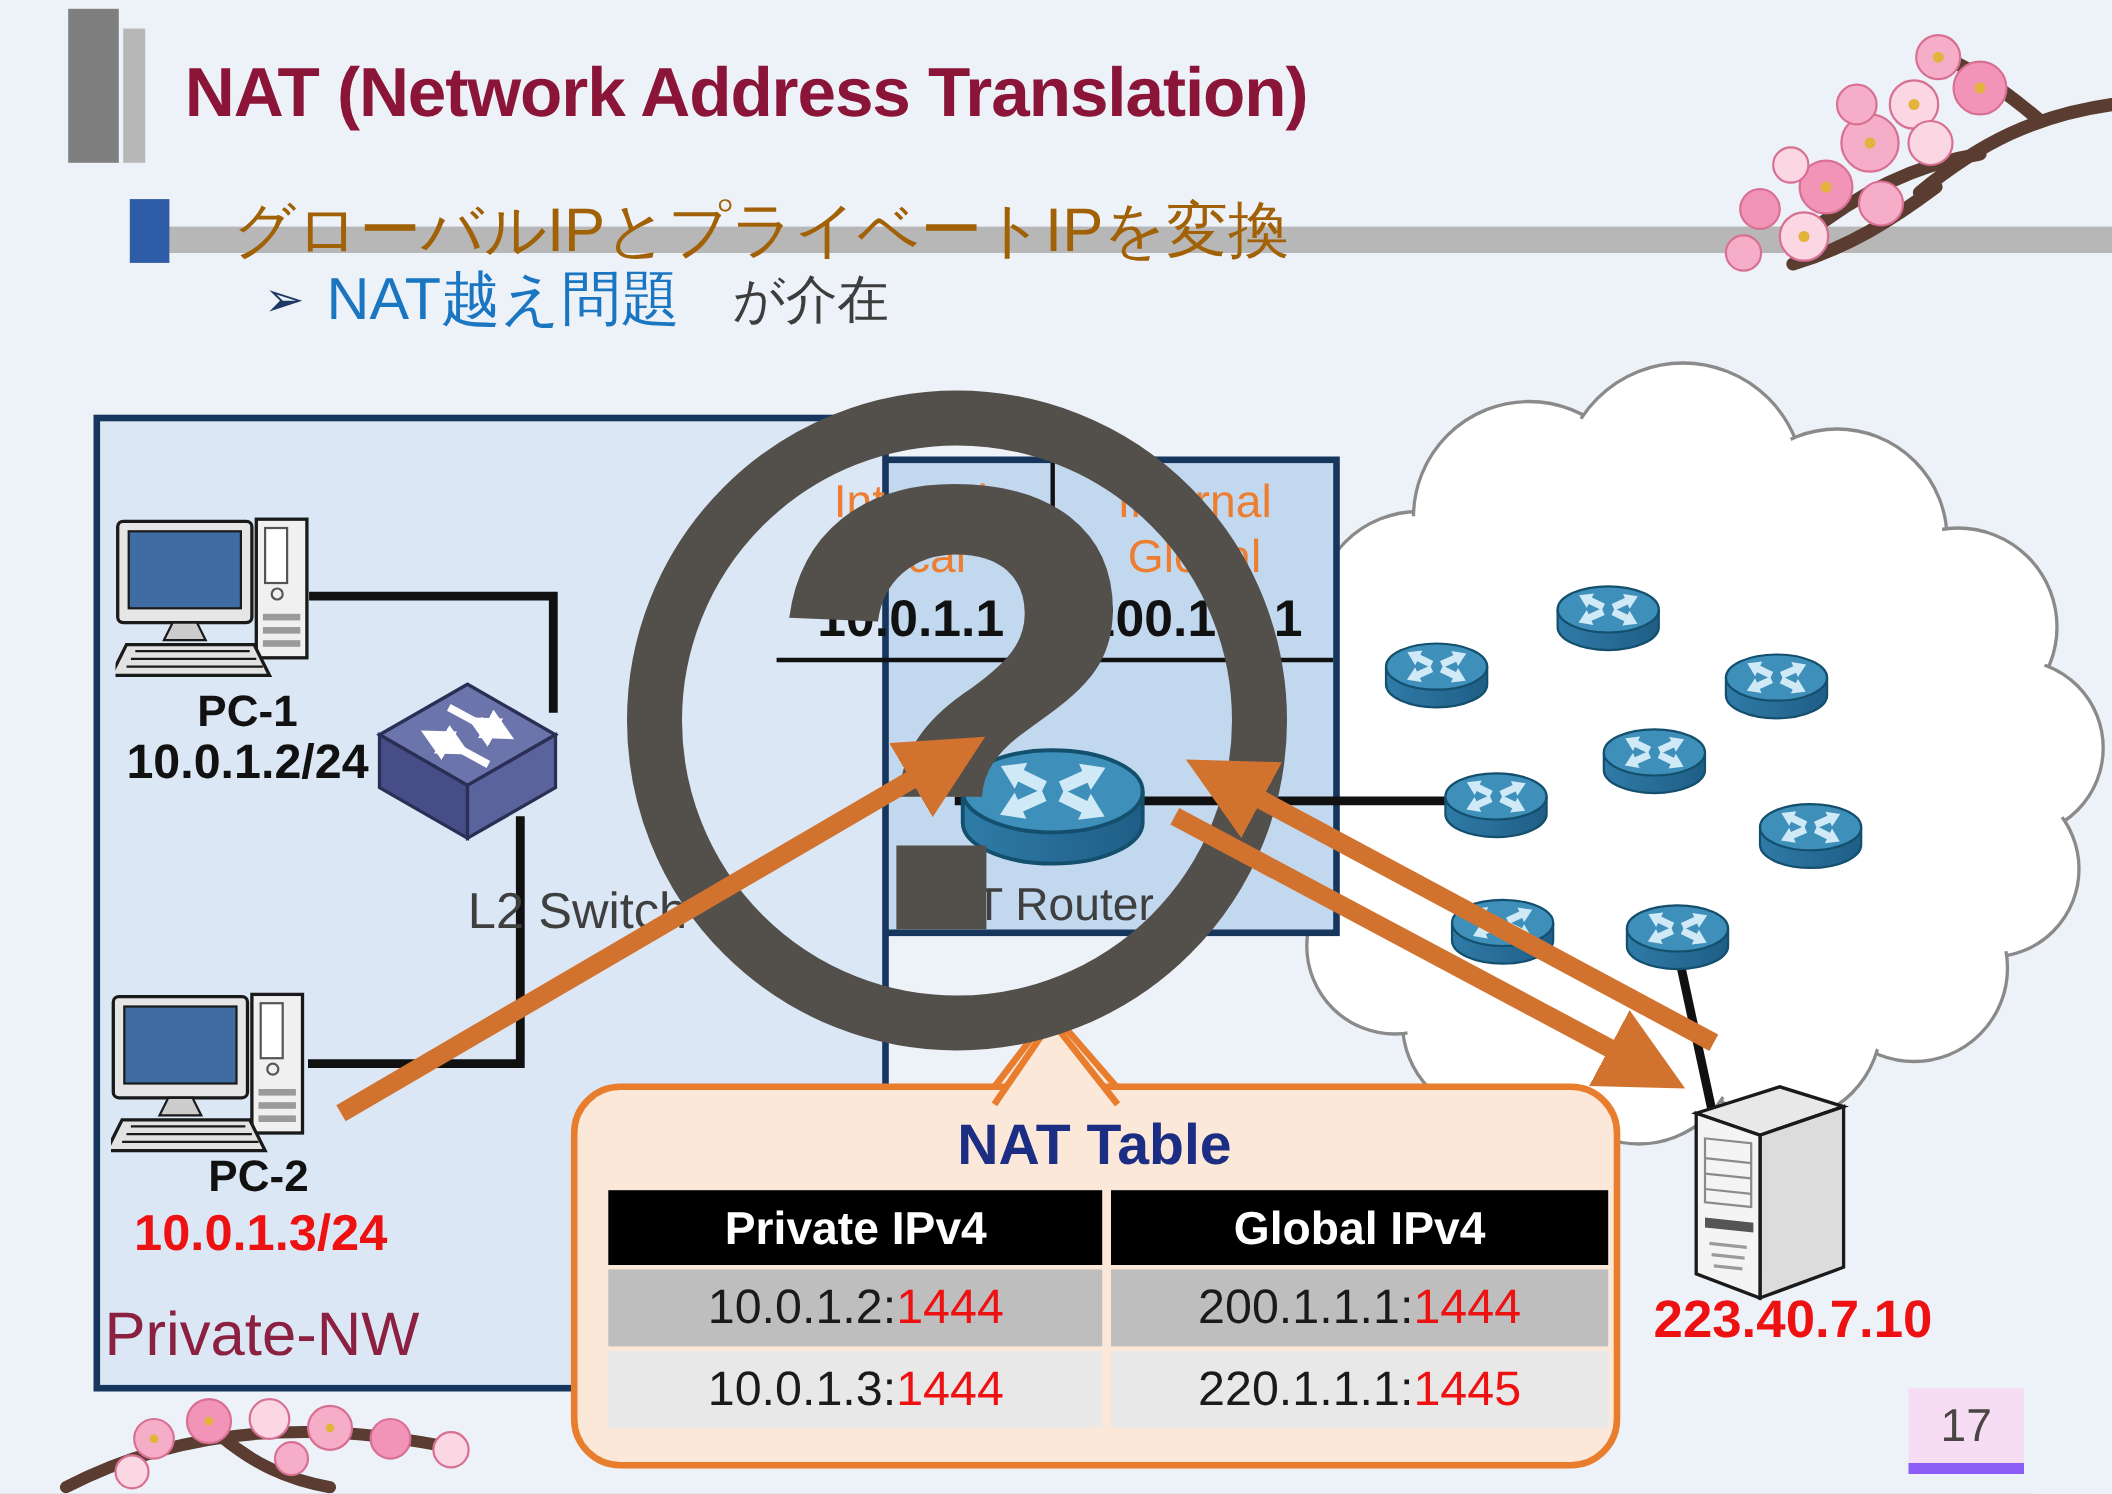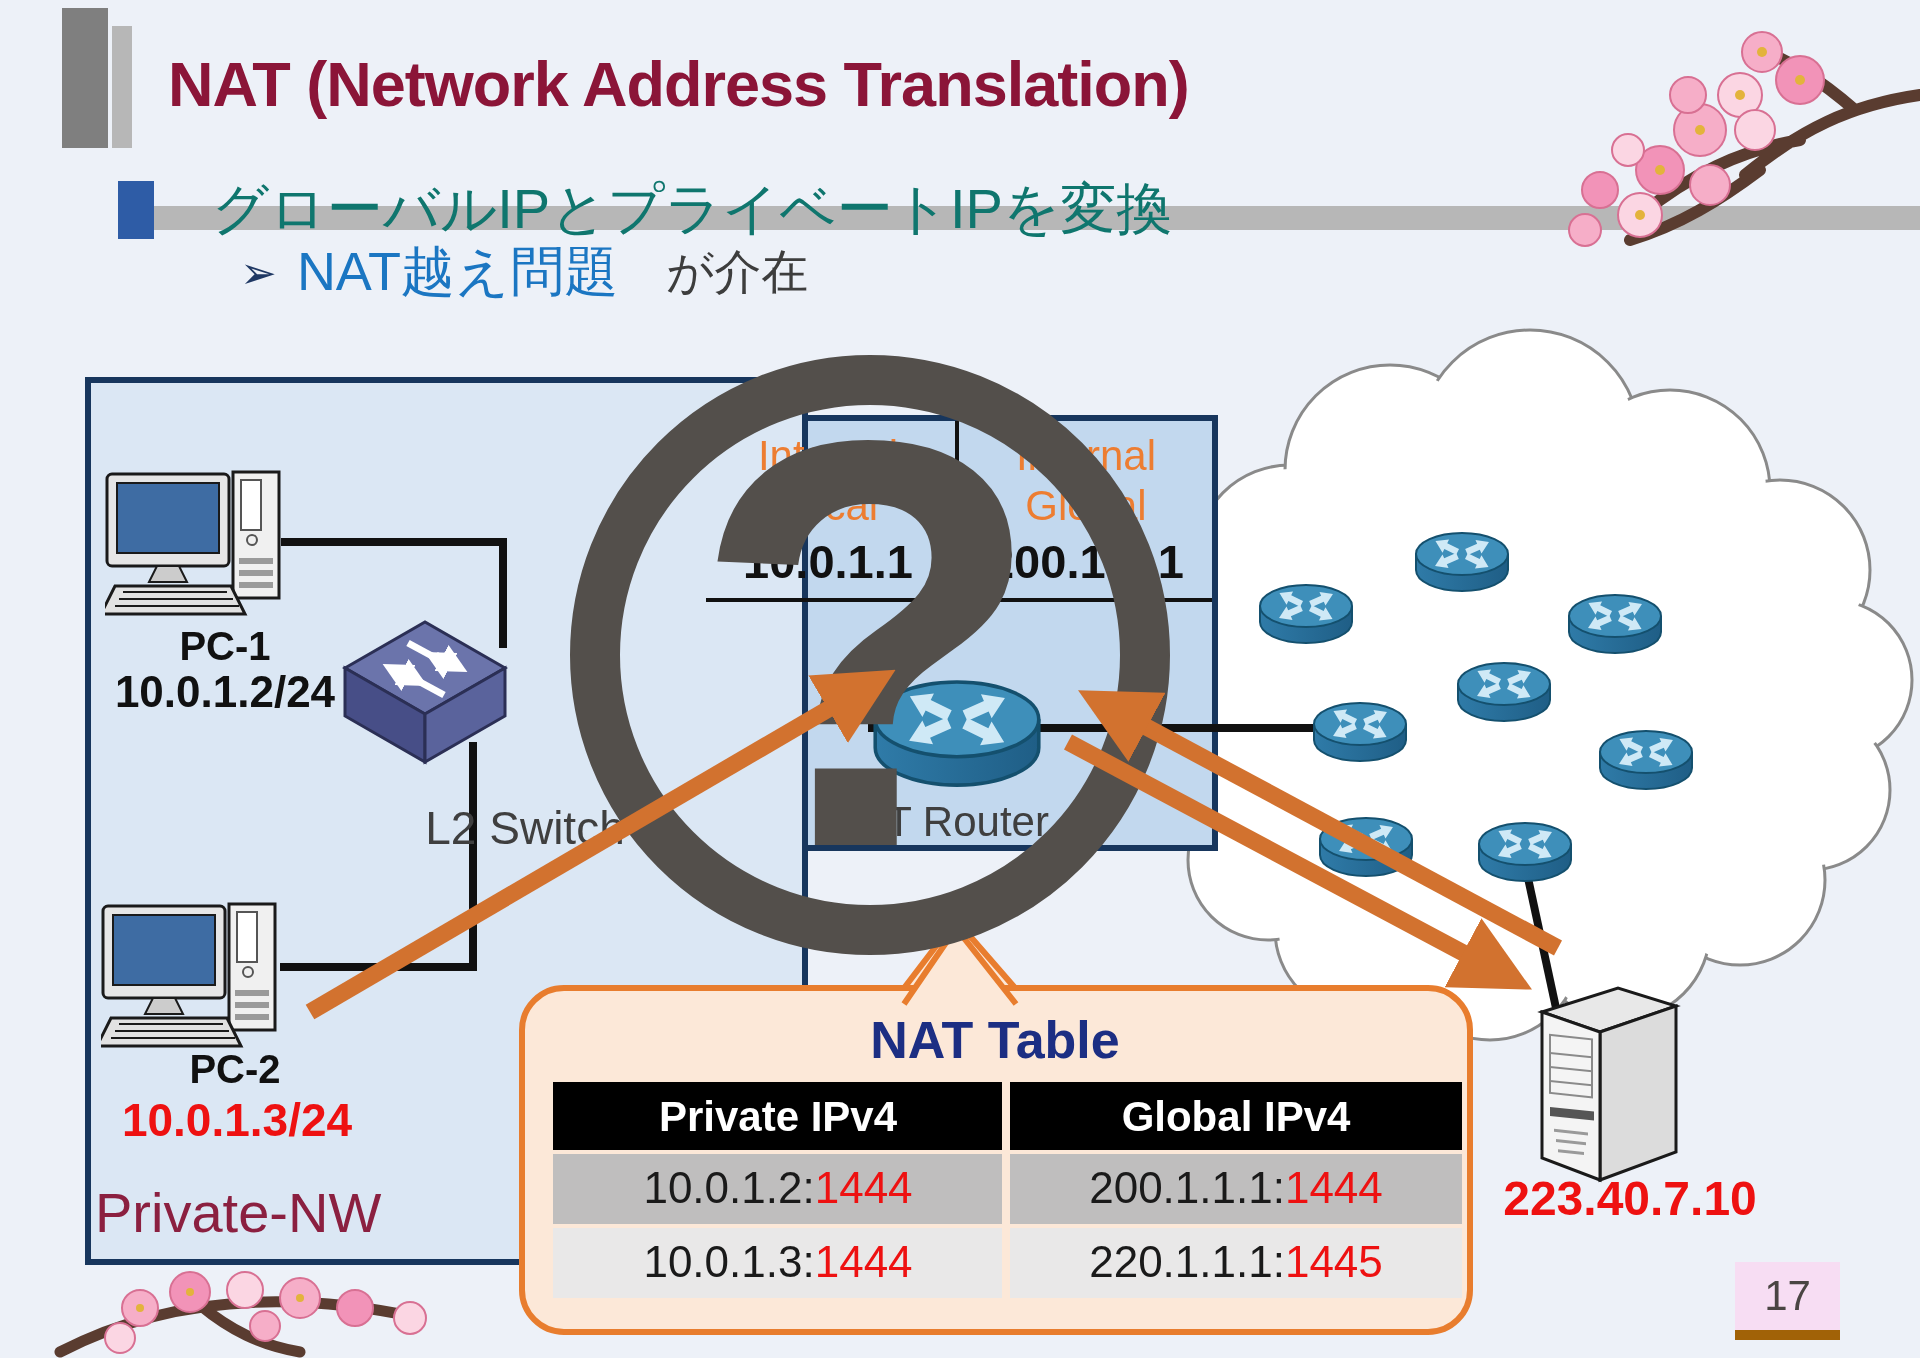--- a/index.html
+++ b/index.html
@@ -5,29 +5,29 @@
   html,body{margin:0;padding:0;background:#cfd4da;}
   #stage{position:relative;width:1920px;height:1358px;background:#edf1f8;overflow:hidden;
          font-family:"Liberation Sans","DejaVu Sans",sans-serif;}
   .abs{position:absolute;}
   #bar-dark{left:62px;top:8px;width:46px;height:140px;background:#7f7f7f;}
   #bar-light{left:112px;top:26px;width:20px;height:122px;background:#b7b7b7;}
   #title-band{left:130px;top:206px;width:1790px;height:24px;background:#b7b7b7;}
   #page-title{left:168px;top:48px;font-size:63px;color:#8b1538;white-space:nowrap;letter-spacing:-1px;font-weight:bold;}
   #bullet1-row{left:118px;top:172px;display:flex;align-items:center;}
   #bullet1-square{width:36px;height:58px;background:#2e5ca6;margin-right:58px;}
-  #bullet1-text{font-size:56px;color:#0f766e;white-space:nowrap;}
+  #bullet1-text{font-size:56px;color:#a16207;white-space:nowrap;}
   #bullet2-row{left:240px;top:236px;display:flex;align-items:center;}
   #bullet2-arrow{font-size:44px;color:#1f3864;margin-right:20px;}
   #bullet2-highlight{font-size:54px;color:#1b76c2;}
   #bullet2-rest{font-size:47px;color:#3d3d3d;margin-left:48px;}
   #diagram{left:0;top:0;}
   svg text{font-family:"Liberation Sans","DejaVu Sans",sans-serif;}
   .pgnum{left:1735px;top:1262px;width:105px;height:78px;background:#f7ddf3;
-         border-bottom:10px solid #a16207;box-sizing:border-box;
+         border-bottom:10px solid #8b5cf6;box-sizing:border-box;
          display:flex;align-items:center;justify-content:center;
          font-size:42px;color:#4a4543;}
 </style>
 </head>
 <body>
 
 <div id="stage">
 
   <div class="abs" id="bar-dark"></div>
   <div class="abs" id="bar-light"></div>

